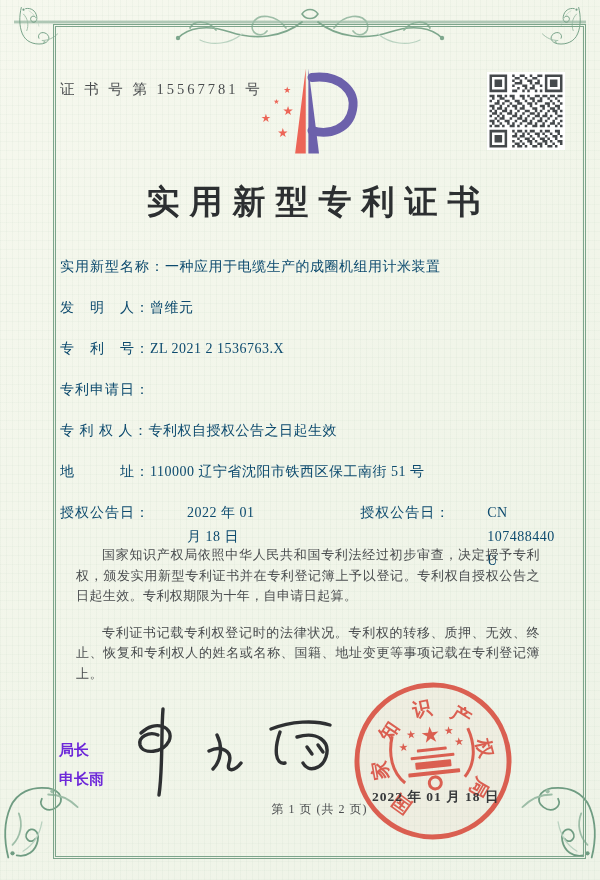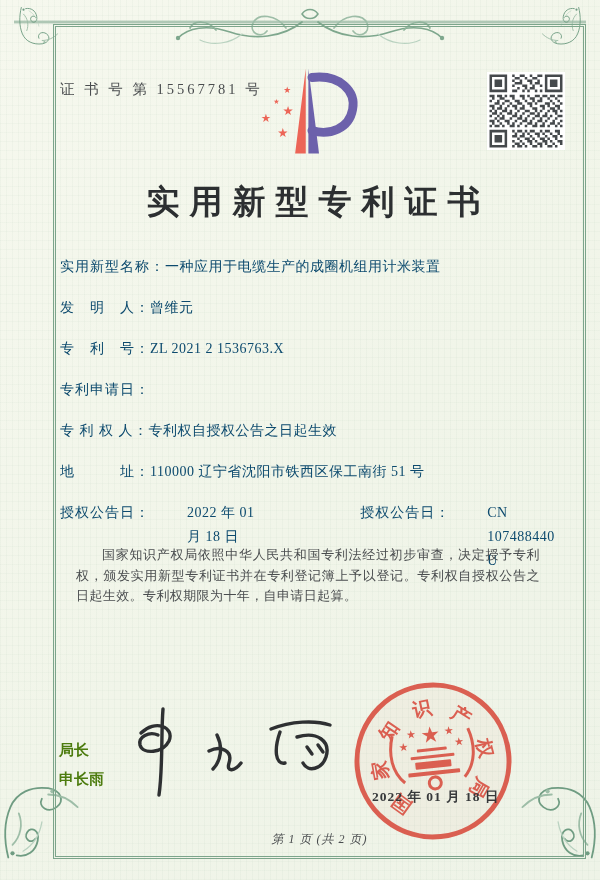--- a/index.html
+++ b/index.html
@@ -28,28 +28,28 @@
   .field-row{display:flex;margin-bottom:17px;line-height:24px;}
   .f-label{white-space:pre;letter-spacing:1px;}
   .f-value{letter-spacing:.5px;}
   .grant-row{display:flex;line-height:24px;margin-top:2px;gap:37px;}
   .grant-pair2{margin-left:52px;}
   
   .body-text{left:60px;top:529px;width:496px;font-size:13px;color:#4a4d4f;
     text-align:justify;line-height:20.5px;}
   .body-text p{margin:16px;text-indent:2em;letter-spacing:.4px;}
   
-  .signer{left:59px;top:735px;font-size:15px;font-weight:bold;color:#4d7c0f;
+  .signer{left:59px;top:735px;font-size:15px;font-weight:bold;color:#6d28d9;
     font-family:"Liberation Sans","DejaVu Sans",sans-serif;line-height:29px;}
   .sig-svg{left:125px;top:705px;}
   
   .seal{left:348px;top:676px;transform:rotate(-6deg);}
   .seal-date{left:372px;top:788px;font-size:13.5px;font-weight:bold;color:#37393b;letter-spacing:1px;}
   
-  .footer{left:53px;top:831px;width:533px;text-align:center;font-size:12px;color:#4a4d4f;letter-spacing:1px;font-style:italic;}
+  .footer{left:53px;top:801px;width:533px;text-align:center;font-size:12px;color:#4a4d4f;letter-spacing:1px;}
 </style>
 </head>
 <body>
 
 <div id="canvas">
 
   <svg class="frame-svg" width="600" height="880" viewBox="0 0 600 880">
     <defs>
       <g id="cflo" fill="none" stroke="#6f9c82" stroke-width="1.7" stroke-linecap="round">
         <path d="M6,10 C2,26 2,44 8,58 C14,72 28,78 44,76 C56,74 60,64 52,58 C44,52 34,58 38,66"></path>
@@ -170,20 +170,21 @@
     <div class="grant-row">
       <span class="f-label">授权公告日：</span>
       <span class="f-value">2022 年 01 月 18 日</span>
       <span class="f-label grant-pair2">授权公告日：</span>
       <span class="f-value">CN 107488440 U</span>
     </div>
   </div>
 
   <div class="abs body-text">
     <p>国家知识产权局依照中华人民共和国专利法经过初步审查，决定授予专利权，颁发实用新型专利证书并在专利登记簿上予以登记。专利权自授权公告之日起生效。专利权期限为十年，自申请日起算。</p>
+    <p>专利证书记载专利权登记时的法律状况。专利权的转移、质押、无效、终止、恢复和专利权人的姓名或名称、国籍、地址变更等事项记载在专利登记簿上。</p>
   </div>
 
   <div class="abs signer">
     <div>局长</div>
     <div>申长雨</div>
   </div>
 
   <svg class="abs sig-svg" width="210" height="95" viewBox="0 0 210 95">
     <g fill="none" stroke="#2e3032" stroke-width="3.4" stroke-linecap="round" stroke-linejoin="round">
       <path d="M38,4 C36,28 38,62 34,90"></path>

